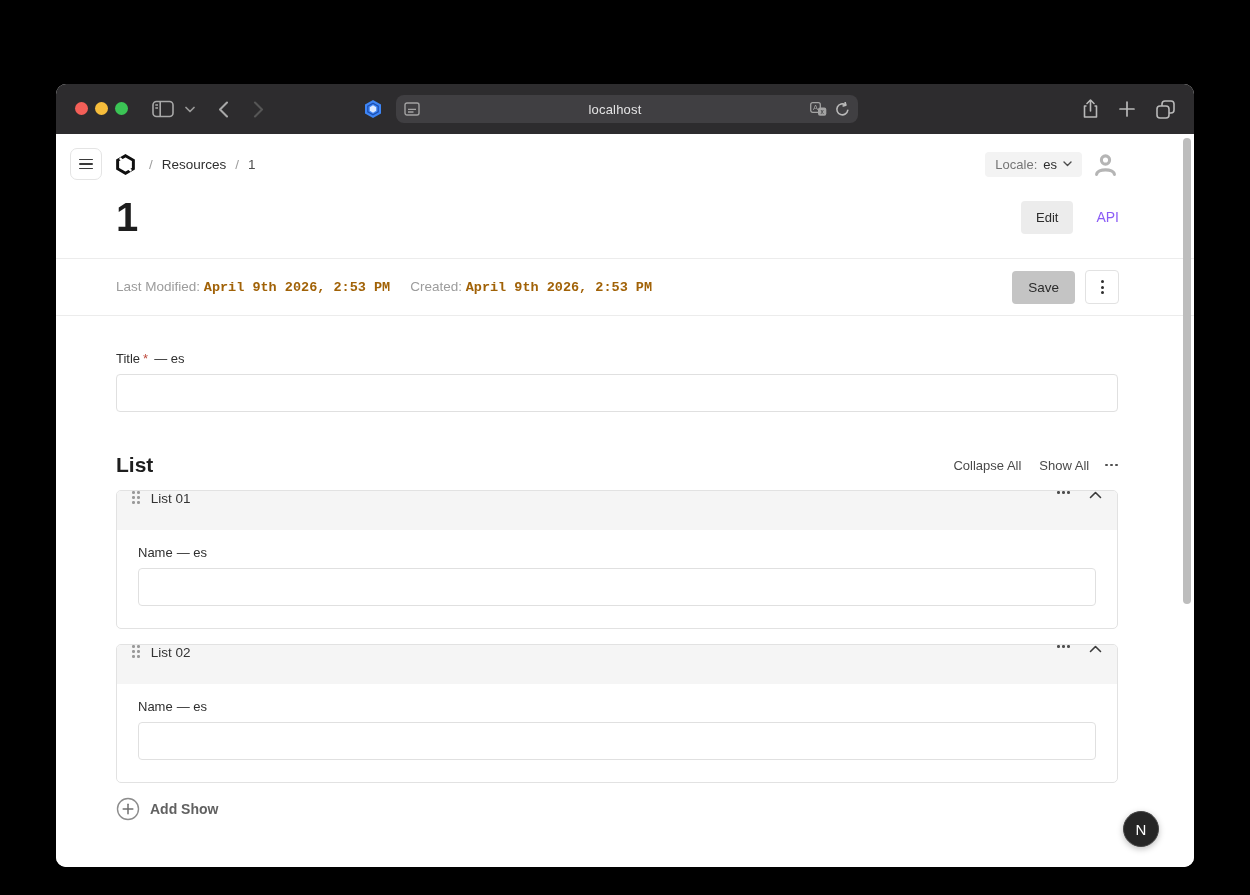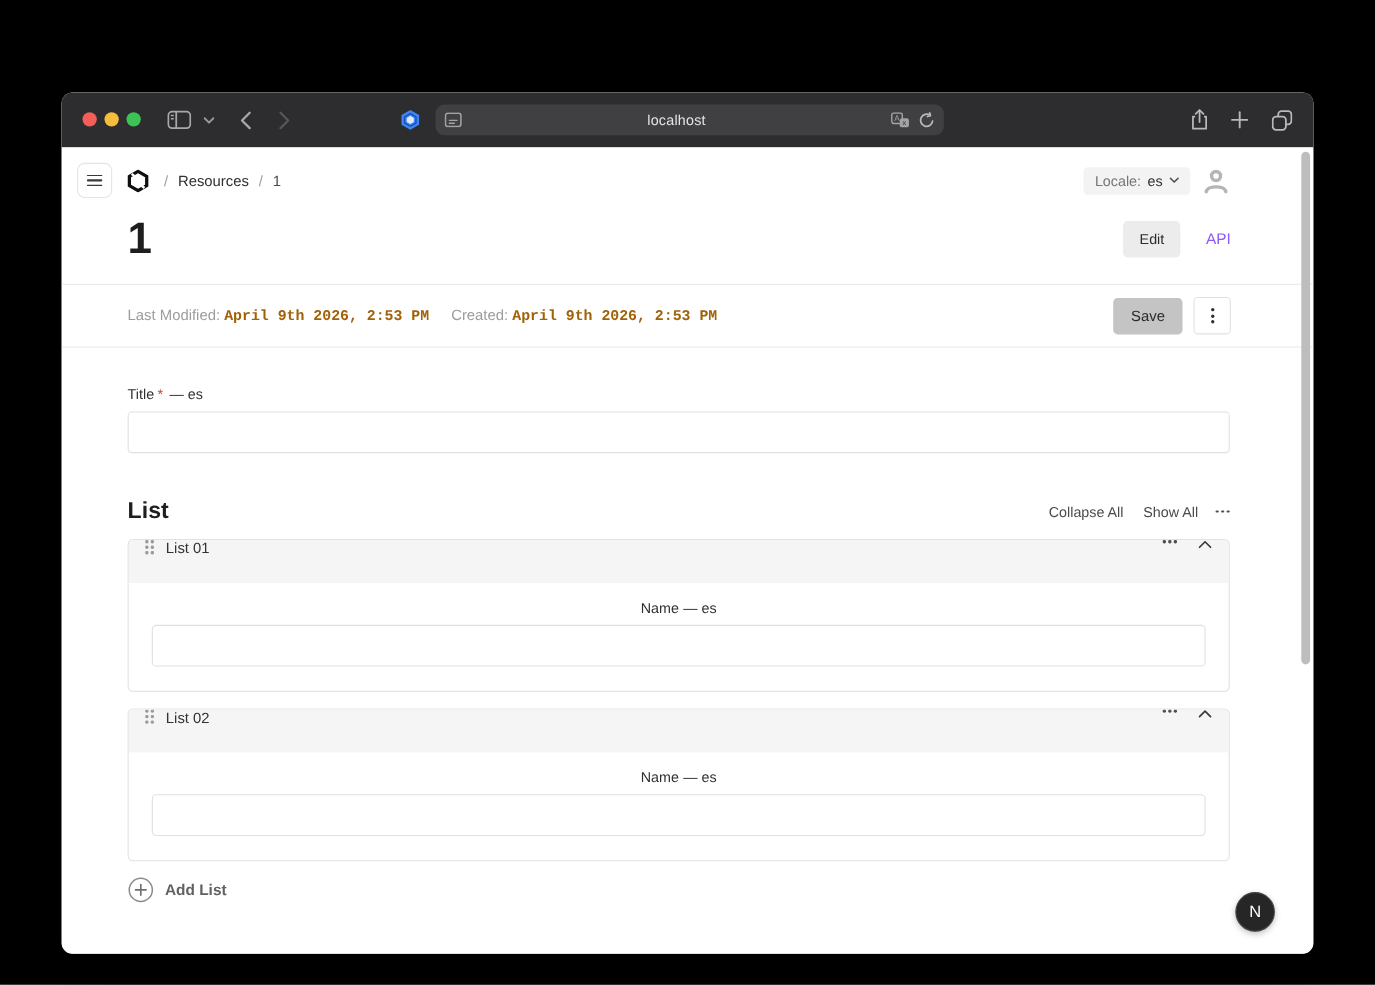--- a/index.html
+++ b/index.html
@@ -74,21 +74,21 @@
   .dots-h i { width:2.6px; height:2.6px; border-radius:50%; background:#4f4f4f; display:block; }
 
   .card { margin-top:13px; border:1px solid #e2e2e2; border-radius:5px; overflow:hidden; background:#fff; }
   .card + .card { margin-top:15px; }
   .card-head { background:#f5f5f5; height:39px; display:flex; align-items:flex-start; padding:0 15px; }
   .drag { display:grid; grid-template-columns:repeat(2, 2.6px); grid-auto-rows:2.6px; gap:2.6px; cursor:grab; }
   .drag i { background:#9a9a9a; border-radius:50%; }
   .card-label { margin-left:11px; font-size:13.5px; color:#333; }
   .card-chevron { margin-left:19px; display:flex; }
   .card-body { padding:15px 21px 22px; }
-  .card-body .field-label { margin-top:0;text-align:center; }
+  .card-body .field-label { margin-top:0; }
 
   .add-row { margin-top:14px; display:flex; align-items:center; gap:10px; background:none; border:none;
     font-family:inherit; }
   .add-label { font-size:14px; font-weight:600; color:#616161; }
 
   .dev-badge { position:absolute; left:1067px; top:677px; width:36px; height:36px; border-radius:50%;
     background:#262626; border:1px solid #454545; color:#fff; font-size:15px; font-weight:500;
     display:flex; align-items:center; justify-content:center;
     box-shadow:0 2px 6px rgba(0,0,0,.25); }
 
@@ -331,21 +331,21 @@
           <input class="text-input" type="text" style="">
         </div>
       </div>
 
       <button class="add-row">
         <svg width="24" height="24" viewBox="0 0 24 24" fill="none">
             <circle cx="12" cy="12" r="10.5" stroke="#8d8d8d" stroke-width="1.4"></circle>
             <line x1="12" y1="7.2" x2="12" y2="16.8" stroke="#6f6f6f" stroke-width="1.5" stroke-linecap="round"></line>
             <line x1="7.2" y1="12" x2="16.8" y2="12" stroke="#6f6f6f" stroke-width="1.5" stroke-linecap="round"></line>
           </svg>
-        <span class="add-label">Add List</span>
+        <span class="add-label">Add Show</span>
       </button>
 
     </div>
 
     <div class="dev-badge">N</div>
     <div class="scroll-thumb"></div>
   </div>
 </div>
 
 </body></html>

